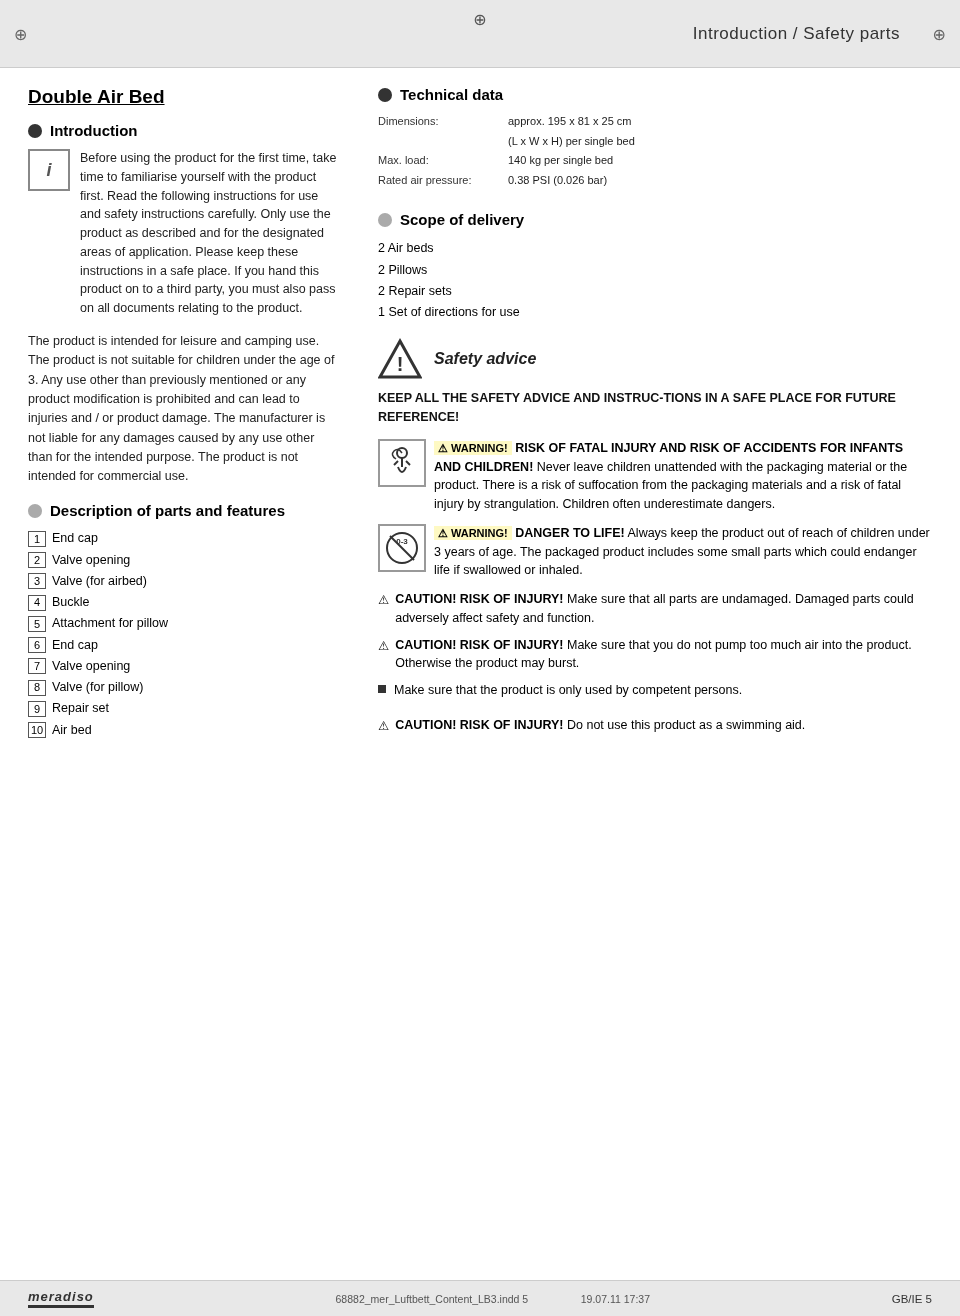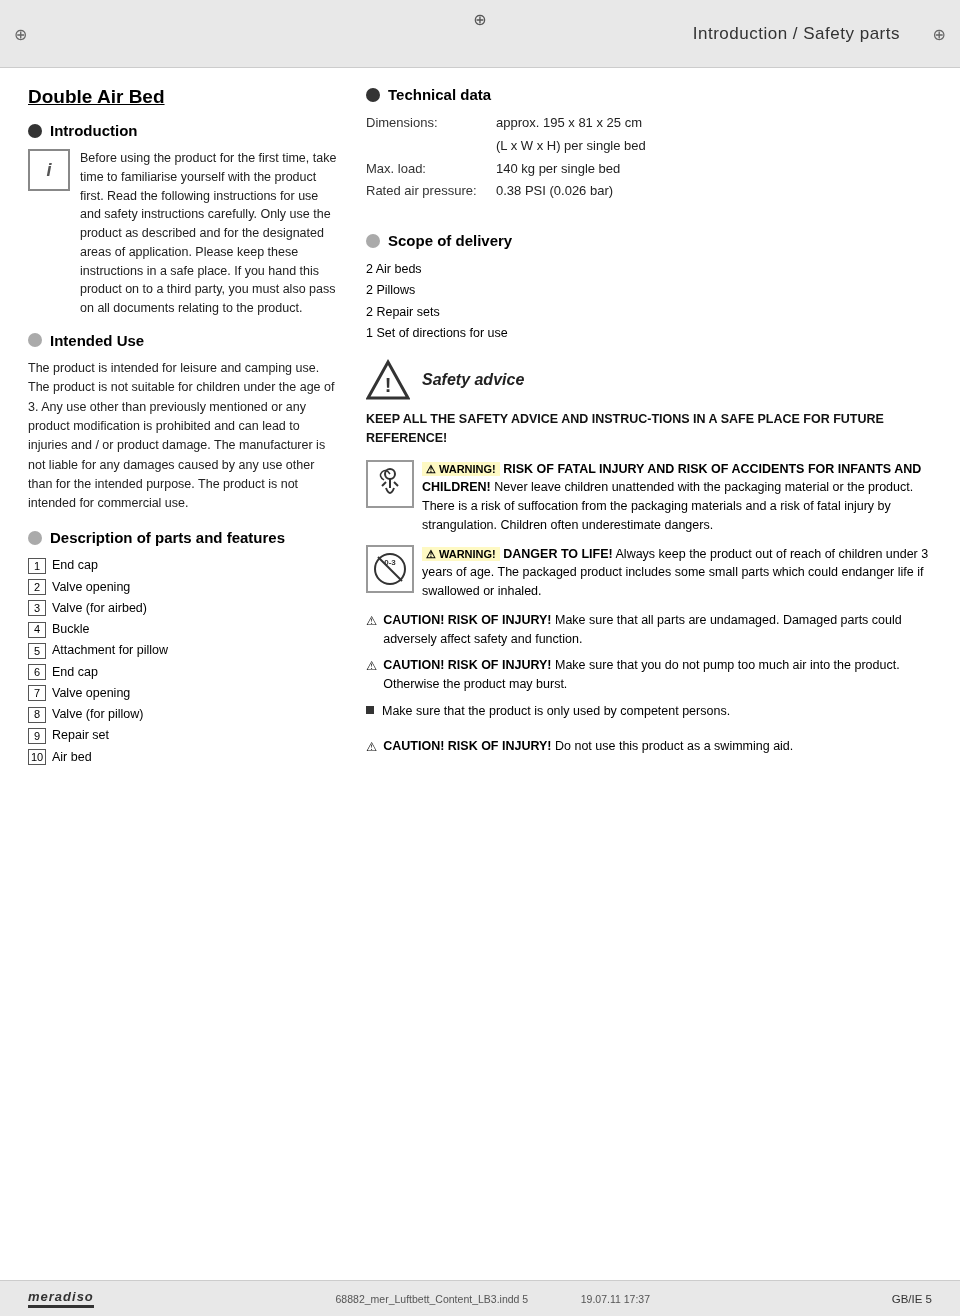--- a/index.html
+++ b/index.html
@@ -35,21 +35,21 @@
       right: 60px;
       font-size: 17px;
       color: #333;
       letter-spacing: 0.5px;
     }
     
     .content {
       display: flex;
       flex: 1;
       padding: 18px 28px 10px 28px;
-      gap: 28px;
+      gap: 40px;
     }
     
     .left-col {
       width: 310px;
       flex-shrink: 0;
     }
     
     .right-col {
       flex: 1;
     }
@@ -135,22 +135,22 @@
       justify-content: center;
       font-size: 11px;
       flex-shrink: 0;
       font-weight: normal;
     }
     
     .tech-data-grid {
       display: grid;
       grid-template-columns: 130px 1fr;
       gap: 2px 0;
-      font-size: 13px;
-      margin-bottom: 30px;
+      font-size: 11px;
+      margin-bottom: 22px;
       line-height: 1.6;
     }
     .tech-label { color: #333; }
     .tech-value { color: #222; }
     .scope-list {
       list-style: none;
       font-size: 12.5px;
       line-height: 1.7;
       margin-bottom: 10px;
     }
@@ -316,24 +316,20 @@
         <div class="info-icon-box">
           <span>i</span>
         </div>
         <div class="intro-text">
           Before using the product for the first time, take time to familiarise yourself with the product first. Read the following instructions for use and safety instructions carefully. Only use the product as described and for the designated areas of application. Please keep these instructions in a safe place. If you hand this product on to a third party, you must also pass on all documents relating to the product.
         </div>
       </div>
 
       <div class="section-divider"></div>
 
-      <div class="section-heading">
-        <span class="bullet-circle-hollow"></span>
-        <span>Intended Use</span>
-      </div>
 
       <div class="body-text">The product is intended for leisure and camping use. The product is not suitable for children under the age of 3. Any use other than previously mentioned or any product modification is prohibited and can lead to injuries and / or product damage. The manufacturer is not liable for any damages caused by any use other than for the intended purpose. The product is not intended for commercial use.</div>
 
       <div class="section-divider"></div>
 
       <div class="section-heading" style="margin-bottom:8px;">
         <span class="bullet-circle-hollow"></span>
         <span style="line-height:1.3;">Description of parts and features</span>
       </div>
 

